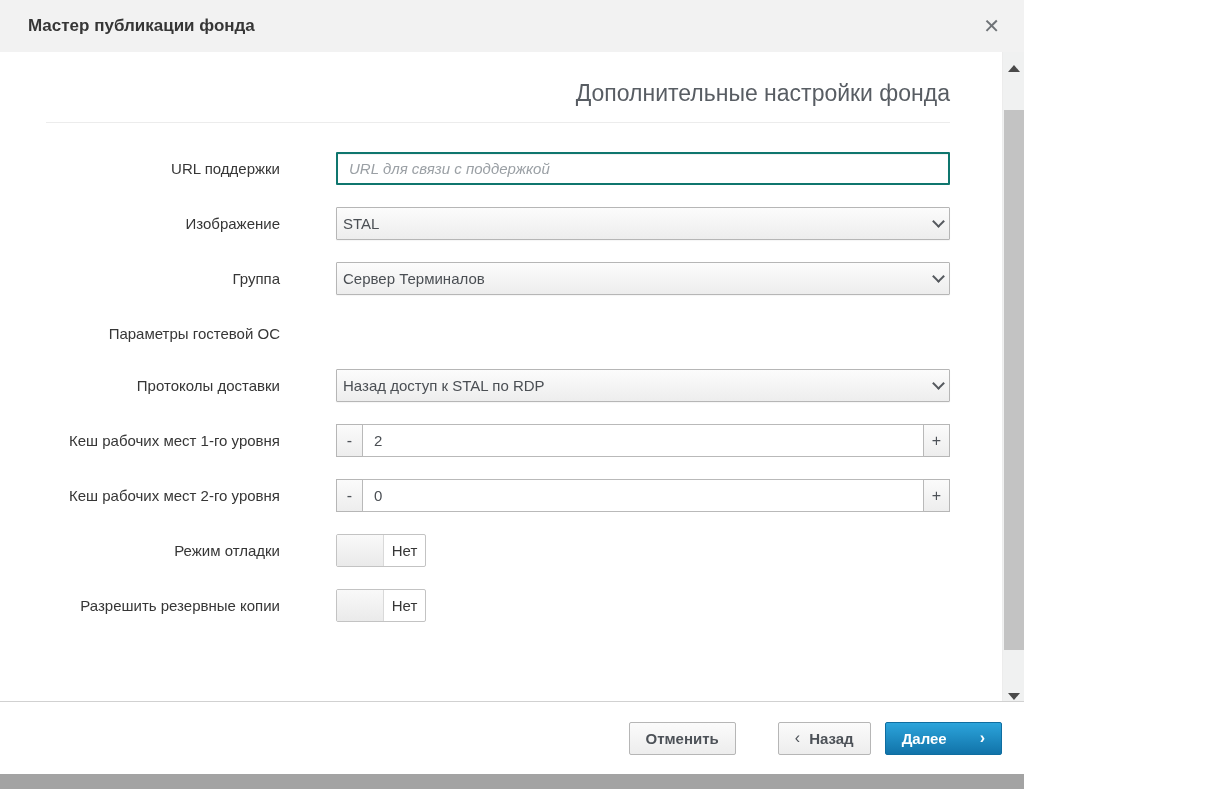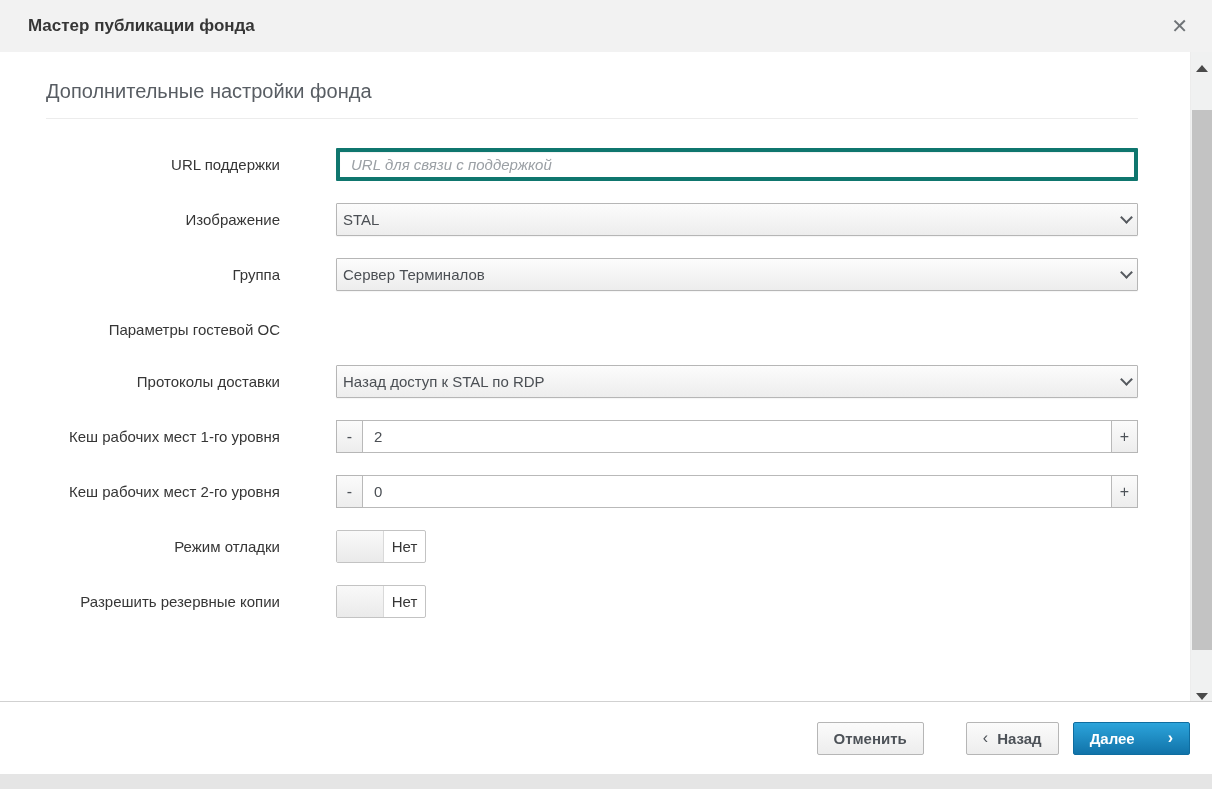--- a/index.html
+++ b/index.html
@@ -1,40 +1,40 @@
 <!DOCTYPE html>
 <html><head>
 <meta charset="utf-8">
 <style>
   * { margin:0; padding:0; box-sizing:border-box; }
   html,body { width:1212px; height:789px; background:#fff; overflow:hidden;
     font-family:"Liberation Sans", sans-serif; }
 
-  .wizard { position:relative; width:1212px; height:789px; background:#e5e5e5; }
+  .wizard { position:relative; width:1024px; height:789px; background:#a3a3a3; }
 
   
   .wizard-header { position:absolute; top:0; left:0; right:0; height:52px;
     background:#f2f2f2; display:flex; align-items:center;
     padding:0 24px 0 28px; }
   .wizard-title { font-size:17px; font-weight:bold; color:#363636; }
   .close-btn { margin-left:auto; color:#6f7377; font-size:20px; line-height:1;
     cursor:pointer; user-select:none; }
 
   
   .wizard-body { position:absolute; top:52px; left:0; right:22px; bottom:73px;
     background:#fff; padding:28px 52px 0 46px; overflow:hidden; }
-  .section-title { font-size:20px; font-weight:400; color:#585d63;
-    padding-bottom:15px; border-bottom:1px solid #ececec; margin-bottom:29px; }
+  .section-title { font-size:23px; font-weight:400; color:#585d63;
+    padding-bottom:15px; border-bottom:1px solid #ececec; margin-bottom:29px;text-align:right; }
 
   .form-row { display:flex; align-items:flex-start; margin-bottom:22px; }
   .form-label { width:234px; flex-shrink:0; text-align:right; font-size:15px;
     color:#363636; line-height:26px; padding-top:4px; }
   .control-col { flex:1; margin-left:56px; min-width:0; }
 
-  .text-input { width:100%; height:33px; border:4px solid #0f766e;
+  .text-input { width:100%; height:33px; border:2px solid #0f766e;
     border-radius:1px; padding:0 11px; font-size:15px; color:#363636;
     font-family:inherit; background:#fff;
     box-shadow: inset 0 1px 1px rgba(0,0,0,.06); outline:none; }
   .text-input::placeholder { color:#9ba0a5; font-style:italic; opacity:1; }
 
   .select { height:33px; border:1px solid #b6b6b6; border-radius:1px;
     background:linear-gradient(#fcfcfc,#ededed); display:flex;
     align-items:center; padding:0 6px; font-size:15px; color:#4b4f54;
     cursor:pointer; box-shadow:0 1px 1px rgba(0,0,0,.04); }
   .select-value { flex:1; overflow:hidden; white-space:nowrap; }

